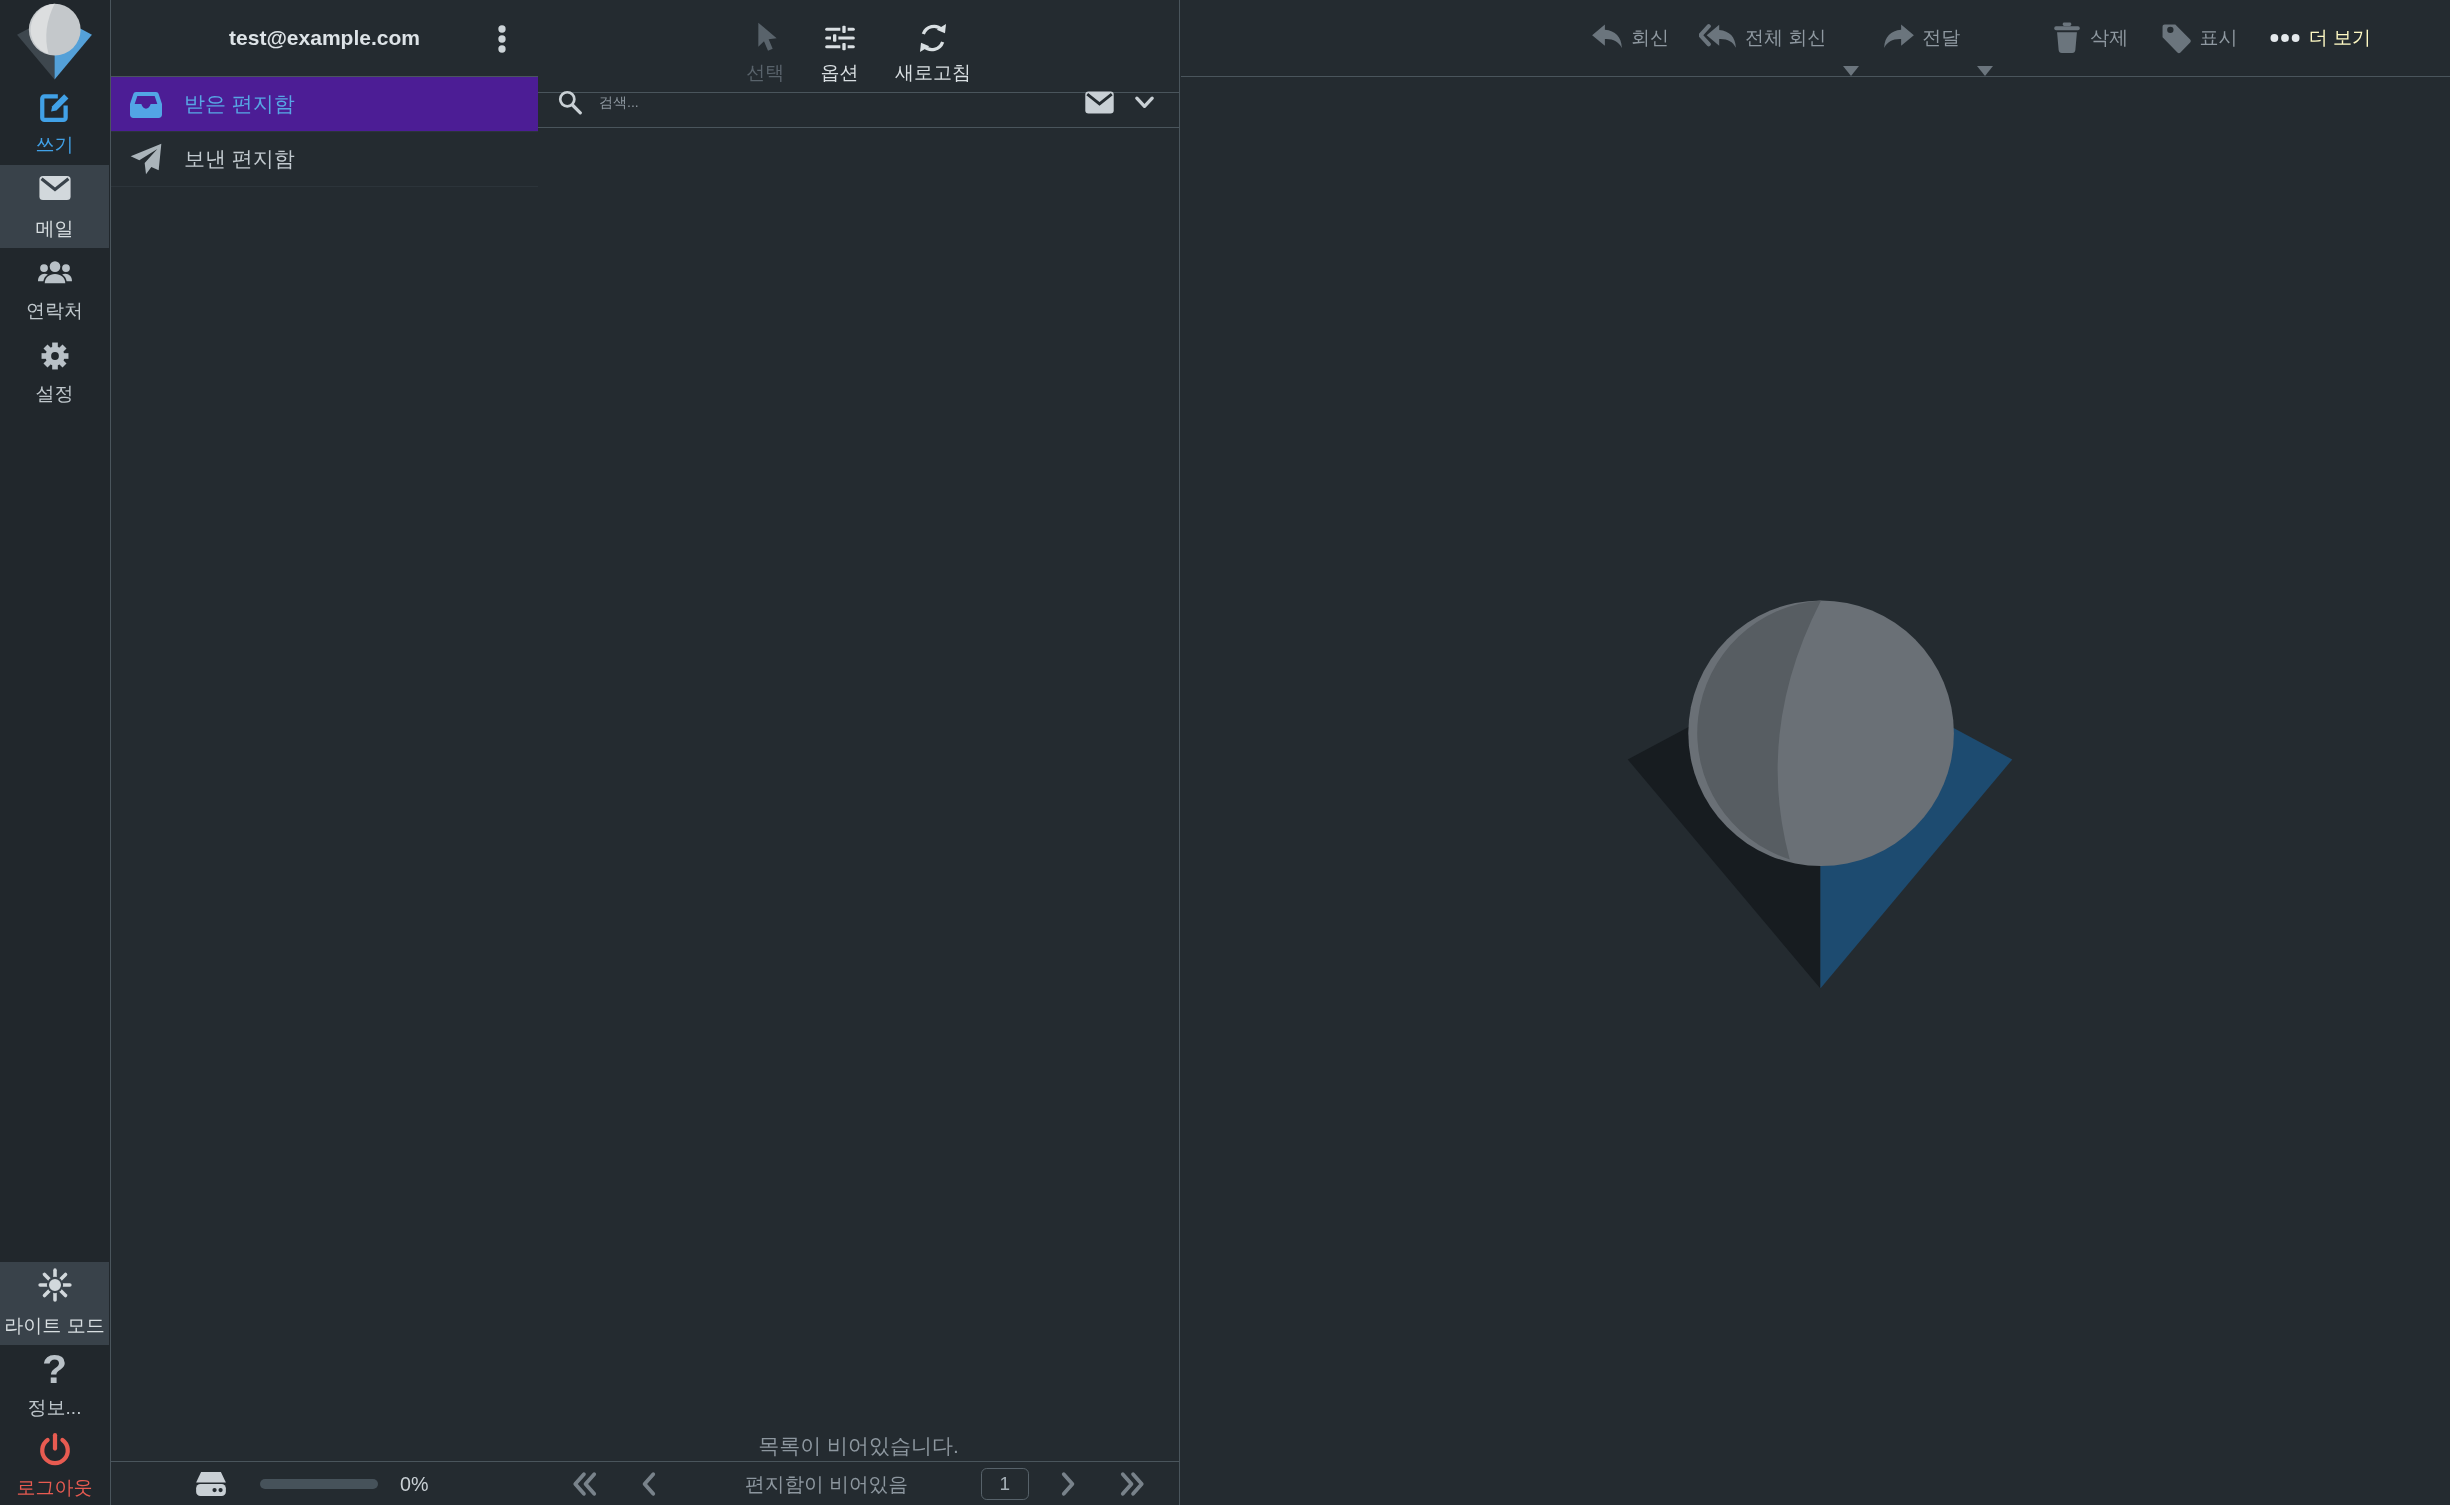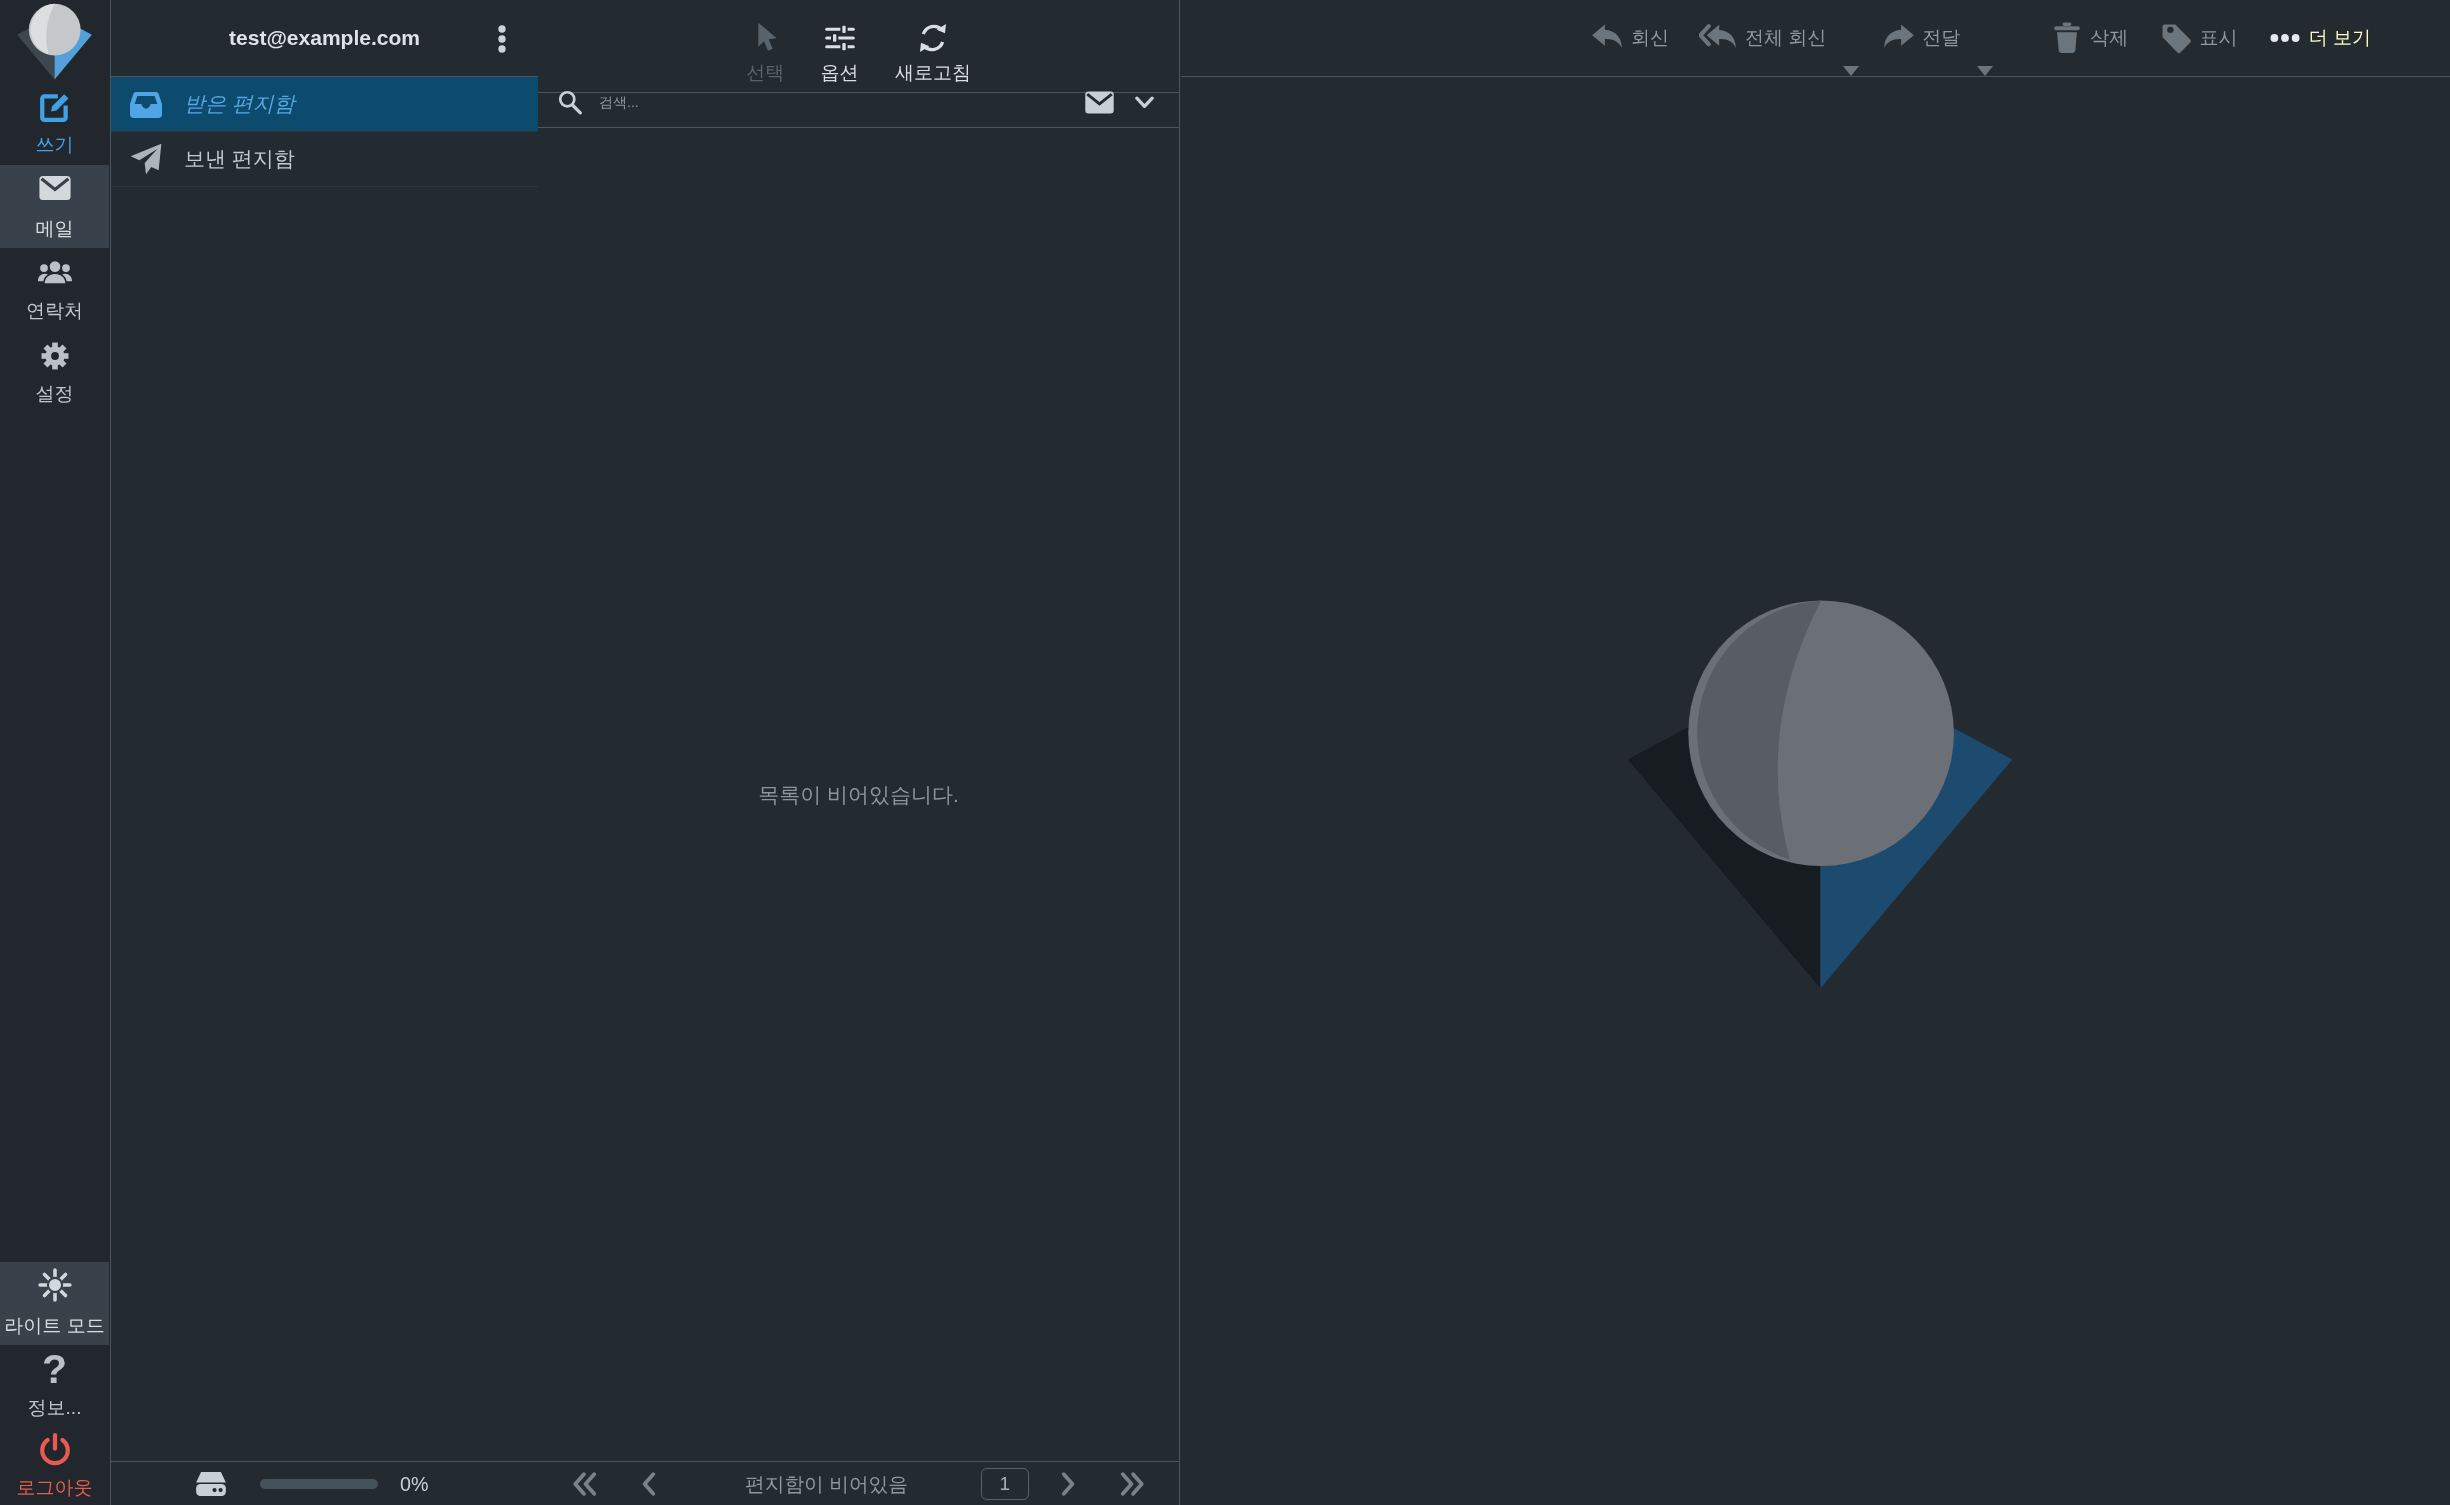--- a/index.html
+++ b/index.html
@@ -36,21 +36,21 @@
   .folders-header { position:absolute; top:0; left:0; right:0; height:77px;
     border-bottom:1.5px solid #4a555c; display:flex; align-items:center; }
   .account-title { flex:1; text-align:center; font-weight:bold; font-size:21px; color:#dde3e7; }
   .kebab-btn { position:absolute; right:16px; top:0; height:77px; width:41px;
     display:flex; align-items:center; justify-content:center; cursor:pointer; color:#cdd4d8; background:none; border:none; }
   .kebab-btn svg { width:32px; height:32px; }
   .folder-list { position:absolute; top:77px; left:0; right:0; list-style:none; }
   .folder-row { height:55px; display:flex; align-items:center; padding-left:19px;
     border-bottom:1.5px solid #2c343a; cursor:pointer; font-size:21px; color:#c2cacf; }
   .folder-row svg { width:32px; height:32px; margin-right:22px; color:#aab4ba; flex:none; }
-  .folder-row.selected { background:#0c4a6e; color:#57a7e4;font-style:italic; }
+  .folder-row.selected { background:#4c1d95; color:#57a7e4; }
   .folder-row.selected svg { color:#52a5e5; }
   .storage-footer { position:absolute; bottom:0; left:0; right:0; height:45px;
     border-top:1.5px solid #4a555c; display:flex; align-items:center; padding-left:83px; }
   .storage-footer svg { width:34px; height:34px; color:#c9d0d5; }
   .quota-bar { width:118px; height:10.2px; border-radius:5.1px; background:#46525a; margin-left:32px; }
   .quota-pct { margin-left:22px; font-size:19.7px; color:#c9d0d5; }
 
   
   .msglist { position:absolute; left:538px; top:0; bottom:0; width:642px;
     background:#242b30; border-right:1.5px solid #4a555c; }
@@ -65,21 +65,21 @@
     border-bottom:1.5px solid #4a555c; display:flex; align-items:center; padding:0 19px; }
   .searchbar .mag { width:26px; height:26px; color:#c9d0d5; flex:none; }
   .search-input { flex:1; margin-left:16px; background:transparent; border:none; outline:none;
     font-family:inherit; font-size:14px; color:#c2cacf; min-width:0; }
   .search-input::placeholder { color:#8d979f; }
   .scope-btn, .searchmenu-btn { background:none; border:none; cursor:pointer; color:#c9d0d5;
     display:flex; align-items:center; padding:0; }
   .scope-btn svg { width:31px; height:31px; }
   .searchmenu-btn svg { width:23px; height:23px; margin-left:17.5px; margin-right:4.4px; }
   .empty-area { position:absolute; top:130px; bottom:46px; left:0; right:0;
-    display:flex; align-items:center; justify-content:center; }
+    display:flex; align-items:flex-end; justify-content:center; }
   .empty-text { font-size:21px; color:#8d979f; }
   .list-footer { position:absolute; bottom:0; left:0; right:0; height:45px;
     border-top:1.5px solid #4a555c; display:flex; align-items:center; padding:0 25px; }
   .pg-btn { background:none; border:none; cursor:pointer; color:#78828a; display:flex; padding:0 8.8px; }
   .pg-btn svg { width:26px; height:26px; }
   .pg-status { flex:1; text-align:center; font-size:19.7px; color:#8d979f; }
   .page-input { width:48px; height:32px; border:1.5px solid #57626a; border-radius:5.8px;
     background:transparent; color:#a6b0b7; text-align:center; font-family:inherit; font-size:19px;
     margin-right:16px; }
 

